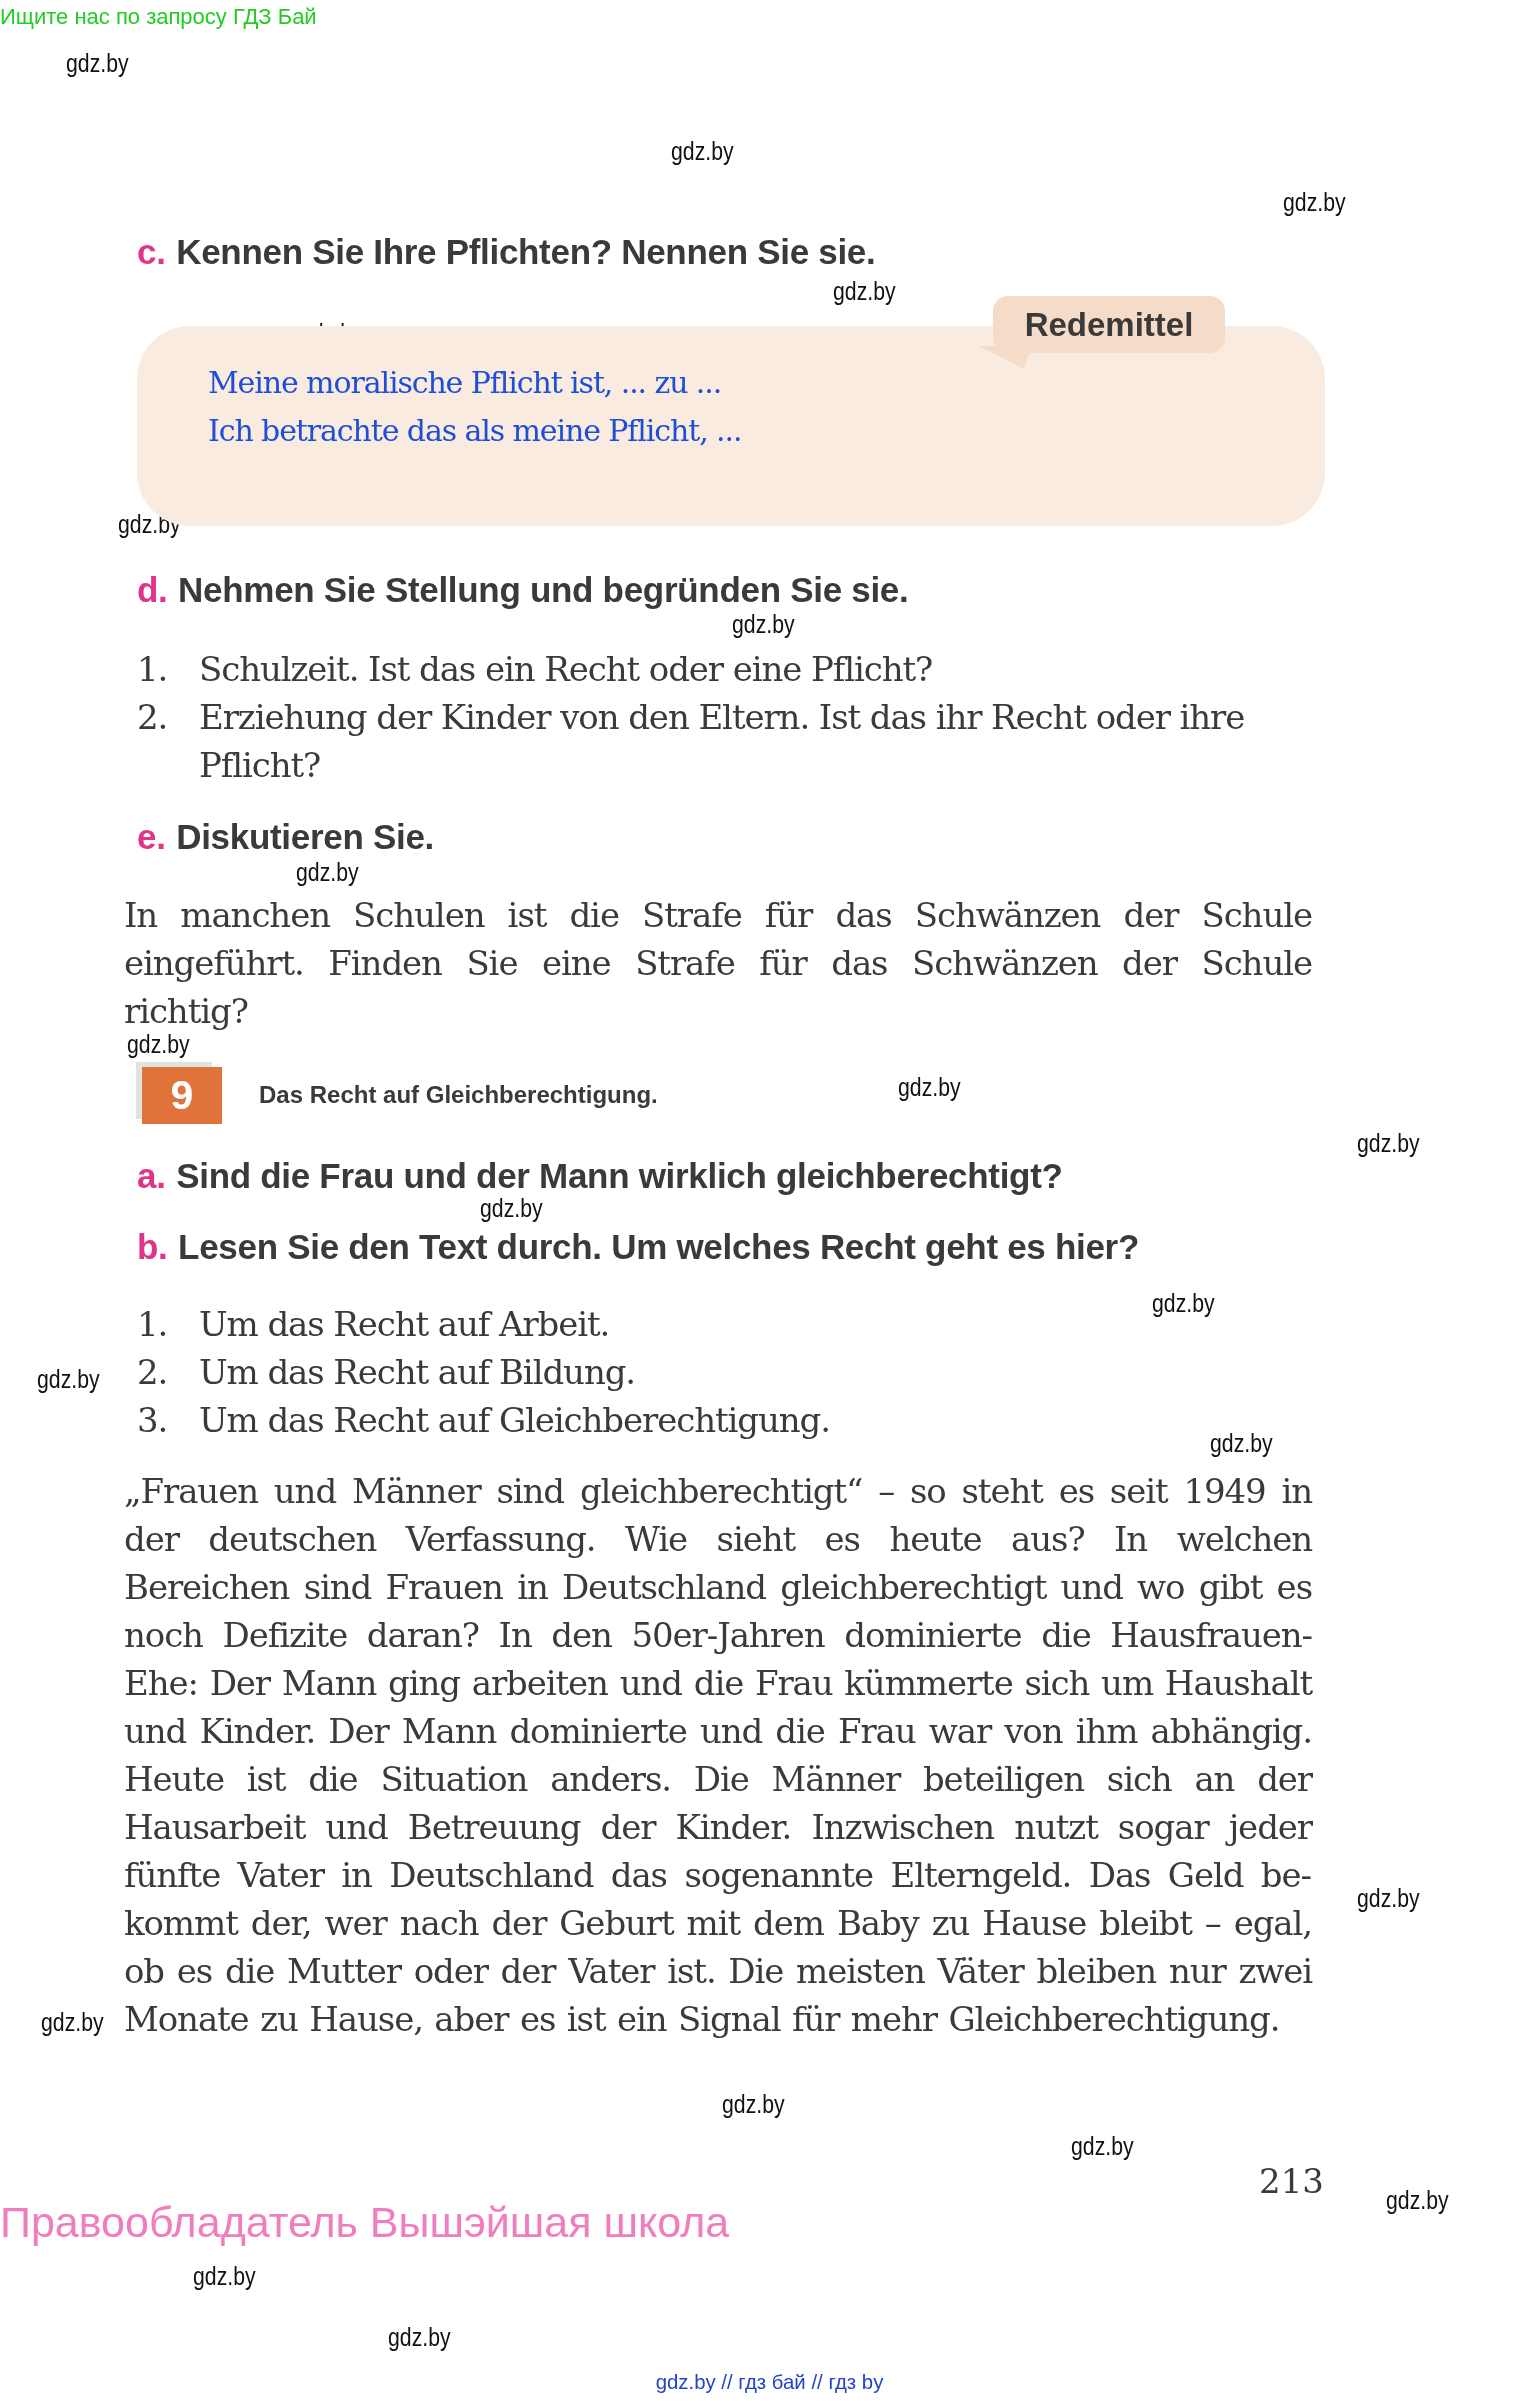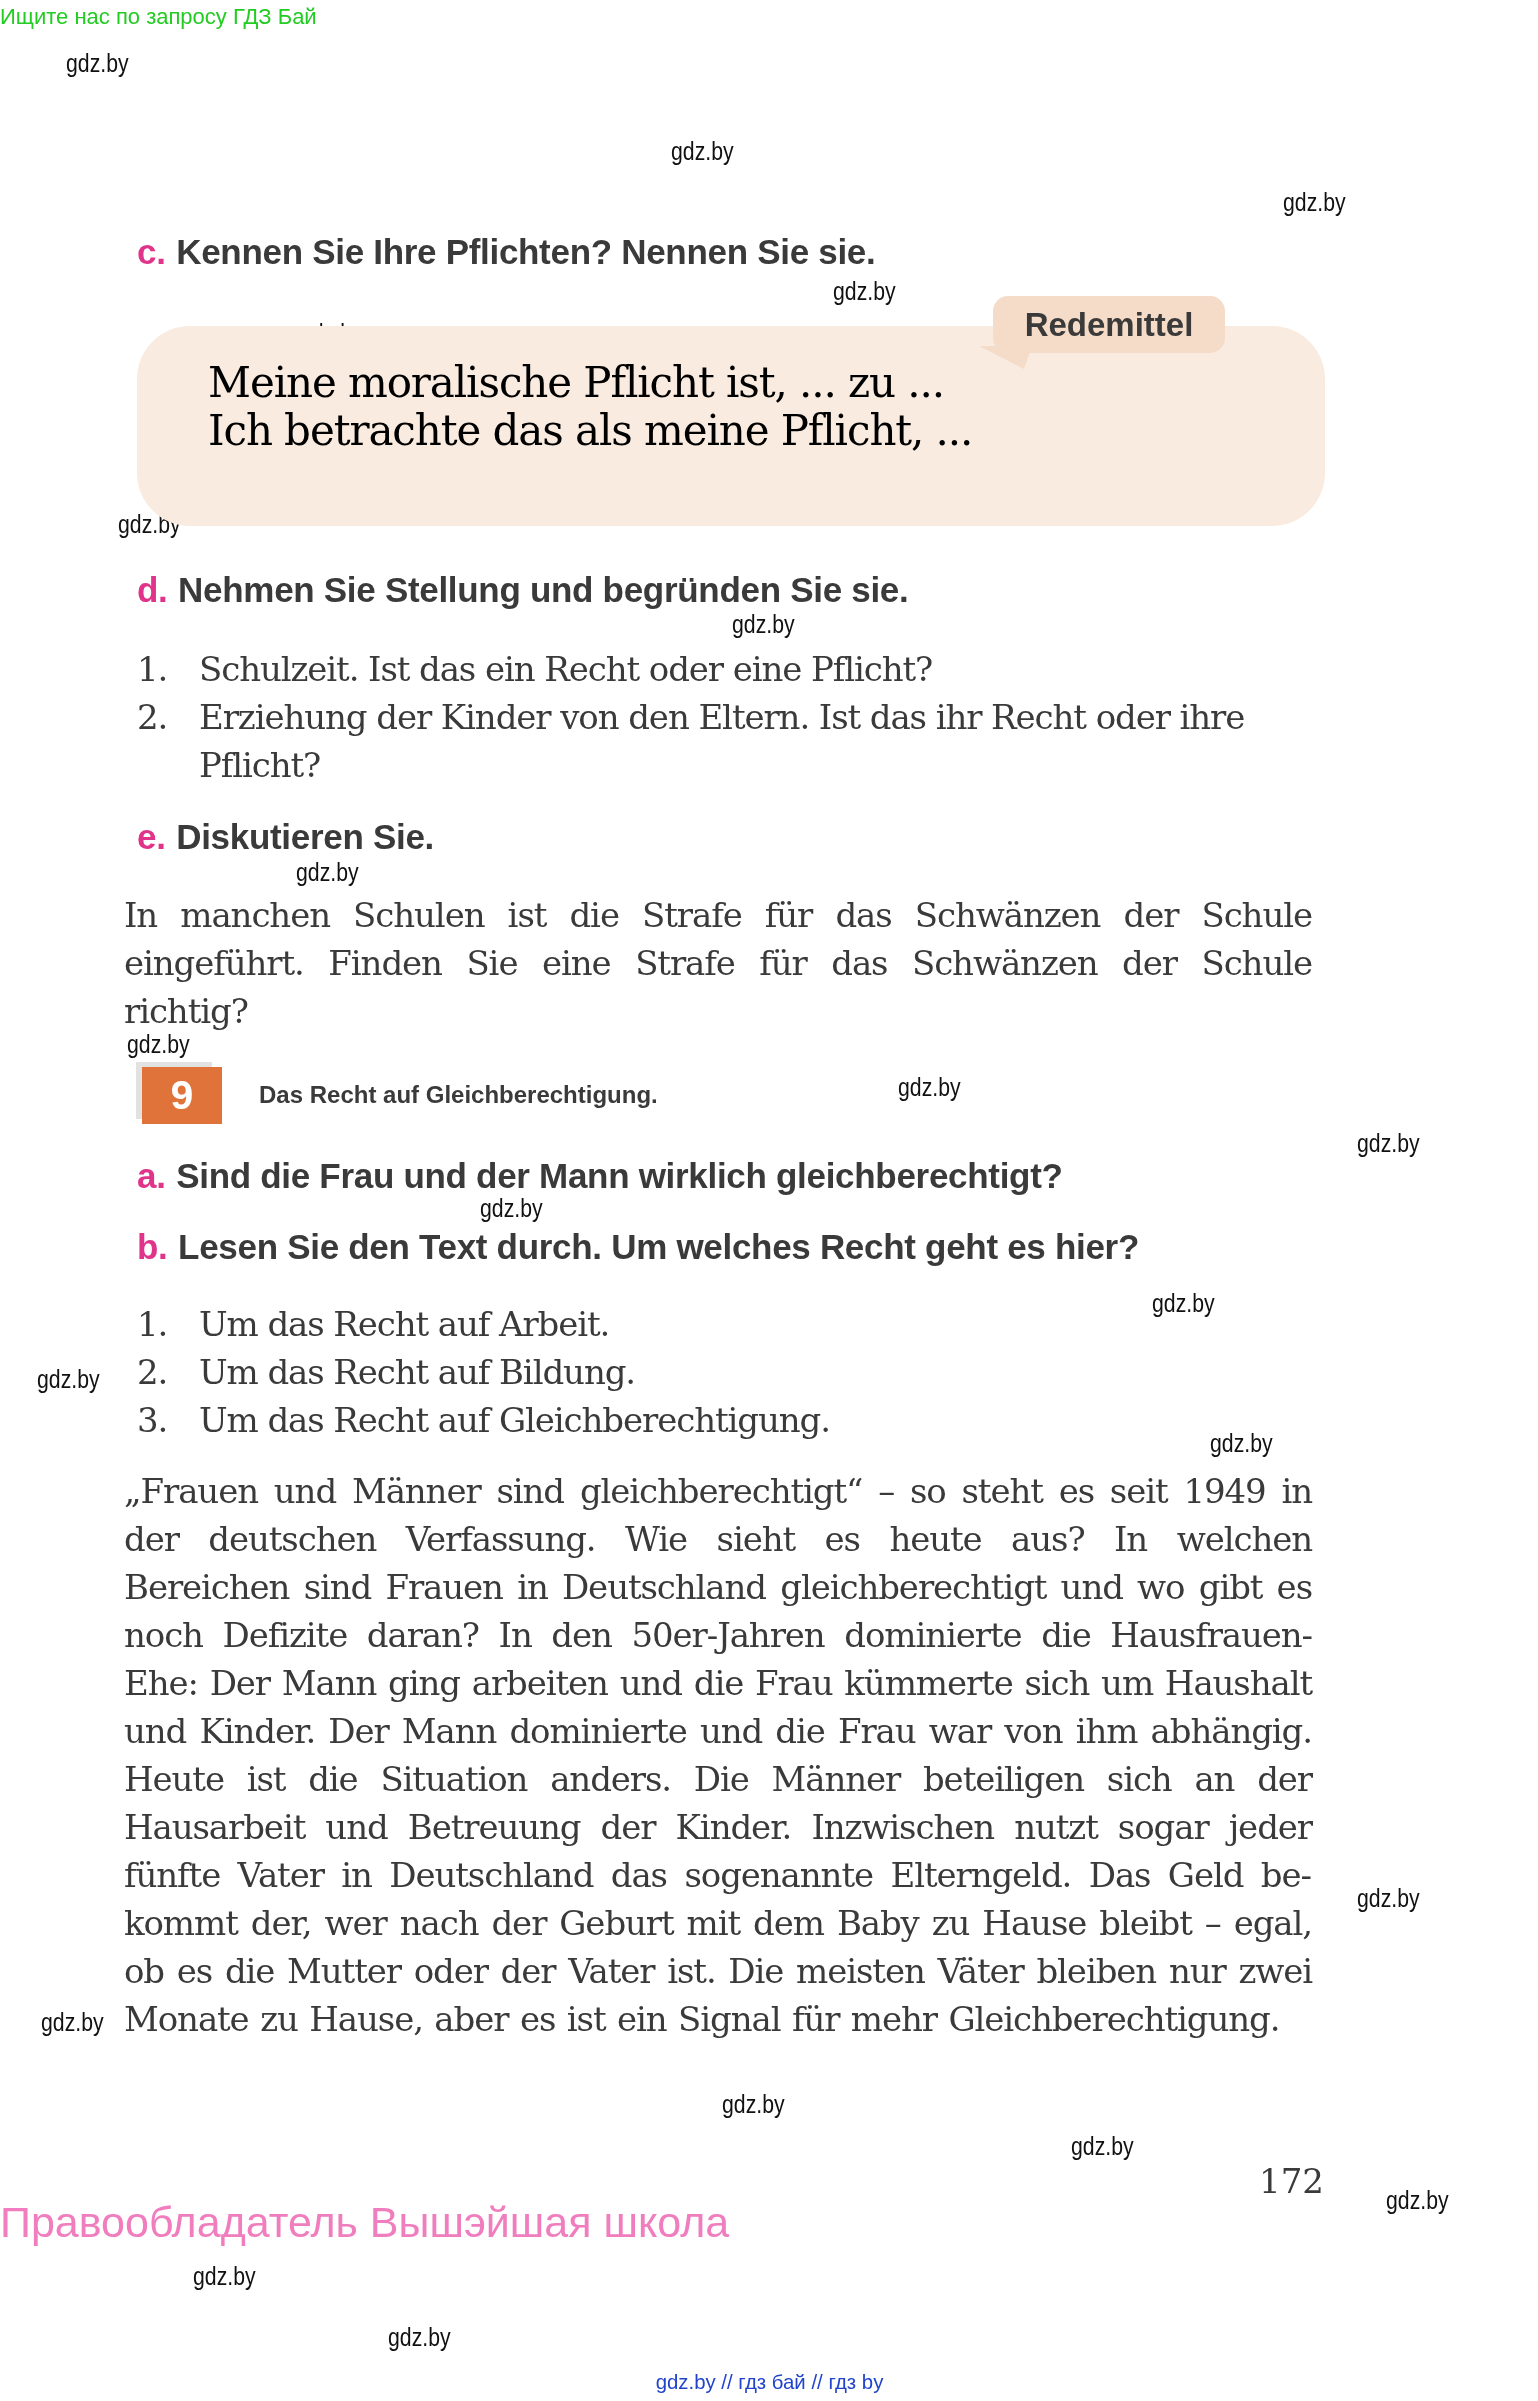--- a/index.html
+++ b/index.html
@@ -7,21 +7,21 @@
   .wm { position: absolute; font-family: "Liberation Sans", sans-serif; font-size: 25px; color: #111; transform: scaleX(0.85); transform-origin: left top; white-space: nowrap; }
   .top-banner { position: absolute; top: 3.5px; left: 0; width: 1539px; text-align: left; font-family: "Liberation Sans", sans-serif; font-size: 22px; color: #22cc22; }
   .task { position: absolute; font-family: "Liberation Sans", sans-serif; font-weight: bold; font-size: 35px; color: #3a3a3a; white-space: nowrap; letter-spacing: -0.3px; }
   .task .letter { color: #e0338a; margin-right: 10.6px; }
   .body-text { position: absolute; left: 124px; width: 1188px; font-family: "DejaVu Serif", serif; font-size: 34px; line-height: 48px; color: #3a3a3a; text-align: justify; letter-spacing: -1.1px; word-spacing: 1.8px; }
   .list { position: absolute; left: 137px; width: 1188px; font-family: "DejaVu Serif", serif; font-size: 34px; line-height: 48px; color: #3a3a3a; letter-spacing: -1.1px; }
   .list .row { display: flex; }
   .list .num { width: 62px; flex: none; }
   .list .txt { flex: 1; }
   .rm-box { position: absolute; left: 137px; top: 326px; width: 1188px; height: 200px; background: #f9ebdf; border-radius: 53px; }
-  .rm-lines { position: absolute; left: 208px; top: 359px; font-family: "DejaVu Serif", serif; font-size: 42px; line-height: 48px; color: #000000; letter-spacing: -1.1px; }
+  .rm-lines { position: absolute; left: 208px; top: 359px; font-family: "DejaVu Serif", serif; font-size: 30px; line-height: 48px; color: #1d4ed8; letter-spacing: -1.1px; }
   .rm-tag { position: absolute; left: 993px; top: 296px; width: 232px; height: 57px; background: #f5dcc8; border-radius: 15px; font-family: "Liberation Sans", sans-serif; font-weight: bold; font-size: 33px; color: #3a3a3a; text-align: center; line-height: 57px; }
   .rm-tail { position: absolute; left: 975px; top: 346px; width: 0; height: 0; border-top: 23px solid #f5dcc8; border-left: 53px solid transparent; transform: skewX(-20deg); }
   .ex-num-shadow { position: absolute; left: 136px; top: 1062px; width: 76px; height: 57px; background: #e2e2e2; }
   .ex-num { position: absolute; left: 142px; top: 1067px; width: 80px; height: 57px; background: #e0733a; color: #fff; font-family: "Liberation Sans", sans-serif; font-weight: bold; font-size: 41px; text-align: center; line-height: 57px; }
   .ex-title { position: absolute; left: 259px; top: 1081px; font-family: "Liberation Sans", sans-serif; font-weight: bold; font-size: 24px; color: #3a3a3a; white-space: nowrap; }
   .page-num { position: absolute; left: 1259px; top: 2161px; font-family: "DejaVu Serif", serif; font-size: 34px; color: #3a3a3a; }
   .copyright { position: absolute; left: 0; top: 2198px; width: 1539px; text-align: left; font-family: "Liberation Sans", sans-serif; font-size: 43px; color: #f07dbd; }
   .footer-links { position: absolute; left: 0; top: 2371px; width: 1539px; text-align: center; font-family: "Liberation Sans", sans-serif; font-size: 20.4px; color: #2244cc; }
 </style>
 </head>
@@ -107,16 +107,16 @@
     <span class="txt">Um das Recht auf Bildung.</span>
   </div>
   <div class="row">
     <span class="num">3.</span>
     <span class="txt">Um das Recht auf Gleichberechtigung.</span>
   </div>
 </div>
 
 <div class="body-text" style="top:1467px;">„Frauen und Männer sind gleichberechtigt“ – so steht es seit 1949 in der deutschen Verfassung. Wie sieht es heute aus? In welchen Bereichen sind Frauen in Deutschland gleichberech­tigt und wo gibt es noch Defizite daran? In den 50er-Jahren do­minierte die Hausfrauen-Ehe: Der Mann ging arbeiten und die Frau kümmerte sich um Haushalt und Kinder. Der Mann domi­nierte und die Frau war von ihm abhängig. Heute ist die Situa­tion anders. Die Männer beteiligen sich an der Hausarbeit und Betreuung der Kinder. Inzwischen nutzt sogar jeder fünfte Va­ter in Deutschland das sogenannte Elterngeld. Das Geld be­kommt der, wer nach der Geburt mit dem Baby zu Hause bleibt – egal, ob es die Mutter oder der Vater ist. Die meisten Väter bleiben nur zwei Monate zu Hause, aber es ist ein Signal für mehr Gleichberechtigung.</div>
 
-<div class="page-num">172</div>
+<div class="page-num">213</div>
 <div class="copyright">Правообладатель Вышэйшая школа</div>
 <div class="footer-links">gdz.by  //  гдз бай  //  гдз by</div>
 
 
 </body></html>

